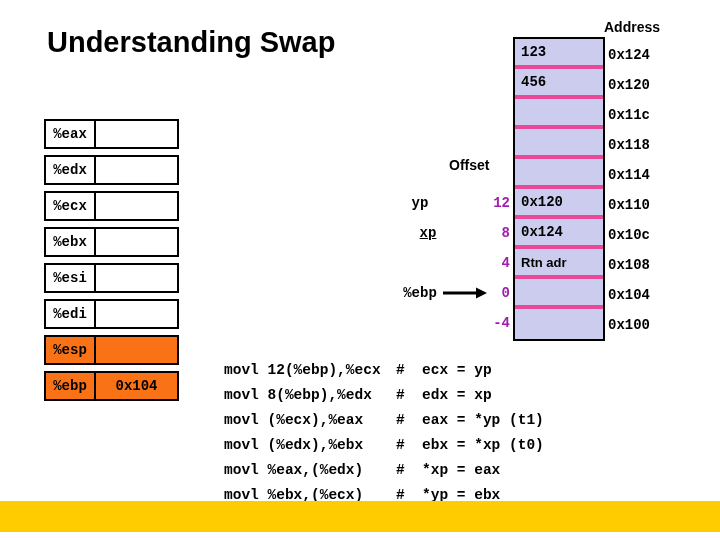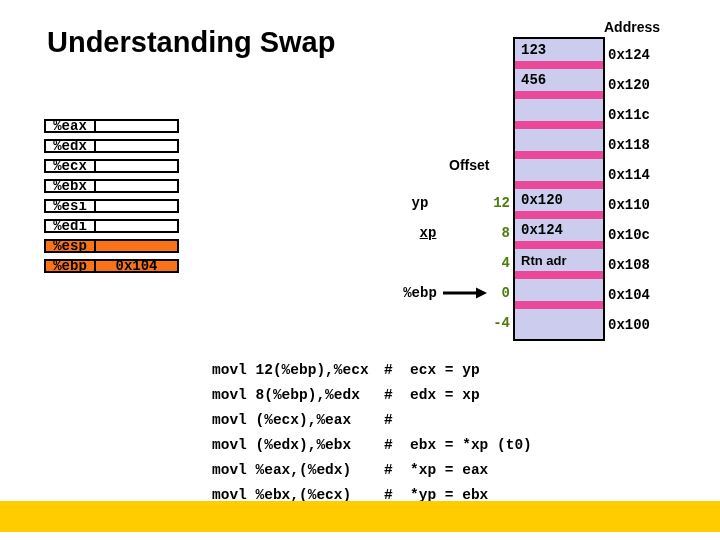--- a/index.html
+++ b/index.html
@@ -15,21 +15,21 @@
     font-family:"Liberation Sans",sans-serif;
     font-size:29px;font-weight:700;color:#000;
     letter-spacing:0px;white-space:nowrap;
   }
 
   
   #register-table{
     position:absolute;left:44px;top:119px;
   }
   .reg-row{
-    display:flex;height:14px;margin-bottom:6px;
+    display:flex;height:30px;margin-bottom:6px;
     border:2px solid #000;box-sizing:border-box;background:#fff;
   }
   .reg-name{
     width:50px;box-sizing:border-box;
     border-right:2px solid #000;
     display:flex;align-items:center;justify-content:center;
     font-family:"Liberation Mono",monospace;
     font-size:14px;font-weight:700;color:#000;
   }
   .reg-val{
@@ -42,21 +42,21 @@
   .reg-row.hl .reg-name,.reg-row.hl .reg-val{background:#f97316;}
 
   
   #memory-table{
     position:absolute;left:513px;top:37px;
     width:92px;border:2px solid #000;box-sizing:border-box;
   }
   .mem-cell{
     height:30px;box-sizing:border-box;
     background:#ccccee;
-    border-bottom:8px solid #ec4899;
+    border-bottom:4px solid #ec4899;
     display:flex;align-items:center;
     padding-left:6px;
     font-family:"Liberation Mono",monospace;
     font-size:14px;font-weight:700;color:#000;
   }
   .mem-cell:last-child{border-bottom:none;}
   .mem-cell.sans{
     font-family:"Liberation Sans",sans-serif;
     font-size:13px;font-weight:700;
   }
@@ -75,35 +75,35 @@
 
   
   #offset-header{
     position:absolute;left:449px;top:157px;
     font-family:"Liberation Sans",sans-serif;
     font-size:14px;font-weight:700;color:#000;white-space:nowrap;
   }
   .offset-val{
     position:absolute;width:40px;text-align:right;
     font-family:"Liberation Mono",monospace;
-    font-size:14px;font-weight:700;color:#4d7c0f;
+    font-size:14px;font-weight:700;color:#a21caf;
   }
   .ptr-label{
     position:absolute;width:60px;text-align:center;
     font-family:"Liberation Mono",monospace;
     font-size:14px;font-weight:700;color:#000;
   }
   
   #ebp-arrow{
     position:absolute;left:443px;top:286px;width:44px;height:14px;
   }
 
   
   #code-block{
-    position:absolute;left:212px;top:357px;
+    position:absolute;left:224px;top:357px;
   }
   .code-line{
     height:25px;display:flex;align-items:center;
     font-family:"Liberation Mono",monospace;
     font-size:14.5px;font-weight:700;color:#000;white-space:pre;
   }
   .code-instr{display:inline-block;width:172px;}
   .code-hash{display:inline-block;width:26px;}
   .code-comment{display:inline-block;text-align:center;}
 
@@ -171,21 +171,21 @@
 <div id="offset-header">Offset</div>
 
 <svg id="ebp-arrow" viewBox="0 0 44 14">
   <line x1="0" y1="7" x2="33" y2="7" stroke="#000" stroke-width="3"></line>
   <polygon points="33,1.5 44,7 33,12.5" fill="#000"></polygon>
 </svg>
 
 <div id="code-block">
     <div class="code-line"><span class="code-instr">movl 12(%ebp),%ecx</span><span class="code-hash">#</span><span class="code-comment">ecx = yp</span></div>
     <div class="code-line"><span class="code-instr">movl 8(%ebp),%edx</span><span class="code-hash">#</span><span class="code-comment">edx = xp</span></div>
-    <div class="code-line"><span class="code-instr">movl (%ecx),%eax</span><span class="code-hash">#</span></div>
+    <div class="code-line"><span class="code-instr">movl (%ecx),%eax</span><span class="code-hash">#</span><span class="code-comment">eax = *yp (t1)</span></div>
     <div class="code-line"><span class="code-instr">movl (%edx),%ebx</span><span class="code-hash">#</span><span class="code-comment">ebx = *xp (t0)</span></div>
     <div class="code-line"><span class="code-instr">movl %eax,(%edx)</span><span class="code-hash">#</span><span class="code-comment">*xp = eax</span></div>
     <div class="code-line"><span class="code-instr">movl %ebx,(%ecx)</span><span class="code-hash">#</span><span class="code-comment">*yp = ebx</span></div>
   </div>
 
 <div id="footer-band"></div>
 
 <div class="addr-label" style="top: 47px;">0x124</div>
 <div class="addr-label" style="top: 77px;">0x120</div>
 <div class="addr-label" style="top: 107px;">0x11c</div>

